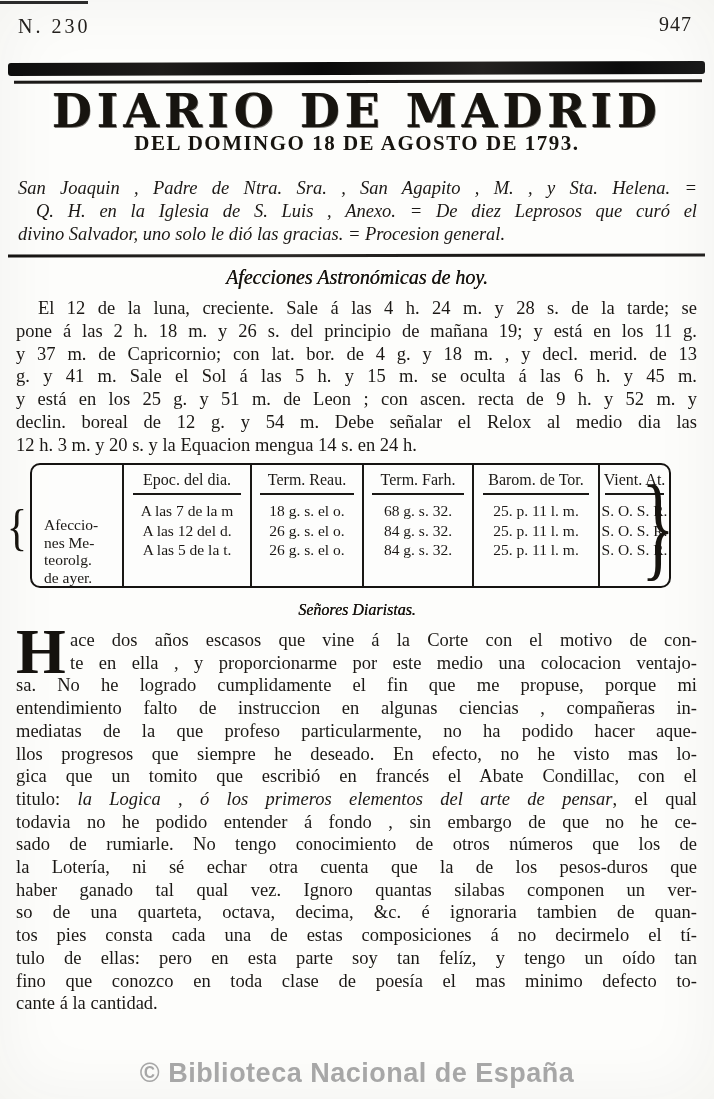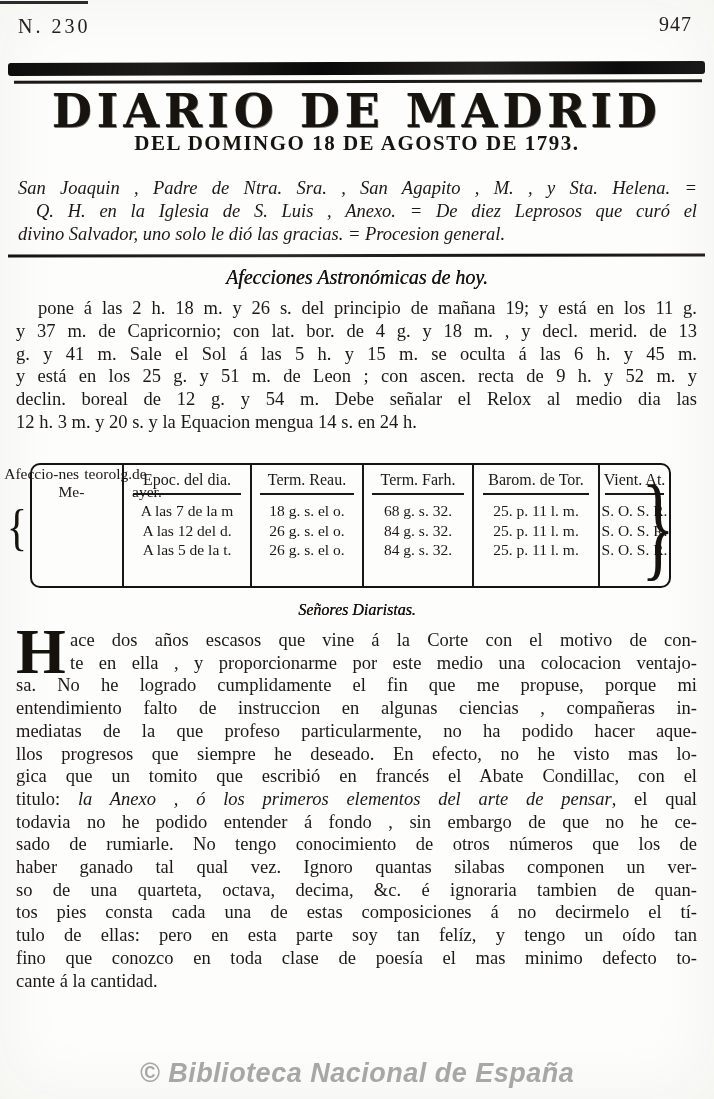--- a/index.html
+++ b/index.html
@@ -38,21 +38,21 @@
   .section-rule { position:absolute; left:8px; right:9px; top:254px; height:3px;
     background:linear-gradient(90deg,#151311,#2c2a27 40%,#151311 75%,#232120); transform:rotate(-0.08deg); }
 
   .astro-heading { position:absolute; left:0; right:0; top:266px; text-align:center;
     font-style:italic; font-size:20px; color:#17140f; text-shadow:0.3px 0 0 currentColor; }
   .astro { position:absolute; left:16px; top:297px; width:681px; font-size:18.5px; line-height:22.8px; }
   .astro .tline:first-child { text-indent:22px; }
 
   .weather { position:absolute; left:30px; top:463px; width:637px; height:121px;
     border:2.5px solid #151311; border-radius:10px; display:flex; align-items:stretch; background:rgba(255,255,255,0.3); }
-  .wlabel { width:78px; display:flex; flex-direction:row; justify-content:center;
+  .wlabel { width:78px; display:flex; flex-direction:column; justify-content:flex-end;
     padding-left:12px; font-size:15.5px; line-height:17.5px; }
   .wlabel .tline { text-align:left; text-align-last:left; }
   .wcols { flex:1; display:flex; }
   .wcol { border-left:2px solid #1a1815; display:flex; flex-direction:column; align-items:center; padding-top:6px; }
   .wcol:nth-child(1){ width:126px; } .wcol:nth-child(2){ width:110px; }
   .wcol:nth-child(3){ width:108px; } .wcol:nth-child(4){ width:124px; }
   .wcol:nth-child(5){ flex:1; }
   .whead { font-size:16px; white-space:nowrap; }
   .wrule { width:86%; border-bottom:2px solid #1a1815; margin:4px 0 6px; }
   .wcell { font-size:15.5px; line-height:19.5px; white-space:nowrap; }
@@ -62,21 +62,21 @@
     font-size:116px; font-weight:400; color:#17140f; }
 
   .letter-heading { position:absolute; left:0; right:0; top:601px; text-align:center;
     font-style:italic; font-size:16px; color:#17140f; text-shadow:0.3px 0 0 currentColor; }
   .letter { position:absolute; left:16px; top:629px; width:681px; font-size:18.5px; line-height:22.7px; }
   .drop-cap { position:absolute; left:0; top:-3px; font-size:64px; line-height:52px;
     font-weight:700; color:#15120e; letter-spacing:0; }
   .letter-lines .tline:nth-child(-n+2) { padding-left:54px; }
 
   .watermark { position:absolute; left:0; right:0; top:1058px; text-align:center;
-    font-family:"Liberation Sans","DejaVu Sans",sans-serif; font-weight:700; font-style:italic;
+    font-family:"Liberation Sans","DejaVu Sans",sans-serif; font-weight:700; 
     font-size:27px; letter-spacing:0.5px; color:#a7a7a7; }
 </style>
 </head>
 <body>
 
 <div class="page">
 
   <div class="artifact-line"></div>
 
   <div class="issue-no">N. 230</div>
@@ -91,20 +91,21 @@
   <div class="saints">
       <div class="tline">San Joaquin , Padre de Ntra. Sra. , San Agapito , M. , y Sta. Helena. =</div>
       <div class="tline">Q. H. en la Iglesia de S. Luis , Anexo. = De diez Leprosos que curó el</div>
       <div class="tline">divino Salvador, uno solo le dió las gracias. = Procesion general.</div>
     </div>
 
   <div class="section-rule"></div>
 
   <div class="astro-heading">Afecciones Astronómicas de hoy.</div>
   <div class="astro">
+      <div class="tline">El 12 de la luna, creciente. Sale á las 4 h. 24 m. y 28 s. de la tarde; se</div>
       <div class="tline">pone á las 2 h. 18 m. y 26 s. del principio de mañana 19; y está en los 11 g.</div>
       <div class="tline">y 37 m. de Capricornio; con lat. bor. de 4 g. y 18 m. , y decl. merid. de 13</div>
       <div class="tline">g. y 41 m. Sale el Sol á las 5 h. y 15 m. se oculta á las 6 h. y 45 m.</div>
       <div class="tline">y está en los 25 g. y 51 m. de Leon ; con ascen. recta de 9 h. y 52 m. y</div>
       <div class="tline">declin. boreal de 12 g. y 54 m. Debe señalar el Relox al medio dia las</div>
       <div class="tline">12 h. 3 m. y 20 s. y la Equacion mengua 14 s. en 24 h.</div>
     </div>
 
   <div class="weather">
     <div class="brace-left">{</div>
@@ -159,23 +160,24 @@
   <div class="letter">
     <div class="drop-cap">H</div>
     <div class="letter-lines">
         <div class="tline">ace dos años escasos que vine á la Corte con el motivo de con-</div>
         <div class="tline">te en ella , y proporcionarme por este medio una colocacion ventajo-</div>
         <div class="tline">sa. No he logrado cumplidamente el fin que me propuse, porque mi</div>
         <div class="tline">entendimiento falto de instruccion en algunas ciencias , compañeras in-</div>
         <div class="tline">mediatas de la que profeso particularmente, no ha podido hacer aque-</div>
         <div class="tline">llos progresos que siempre he deseado. En efecto, no he visto mas lo-</div>
         <div class="tline">gica que un tomito que escribió en francés el Abate Condillac, con el</div>
-        <div class="tline"><span>titulo: </span><span class="it">la Anexo , ó los primeros elementos del arte de pensar</span><span>, el qual</span></div>
+        <div class="tline"><span>titulo: </span><span class="it">la Logica , ó los primeros elementos del arte de pensar</span><span>, el qual</span></div>
         <div class="tline">todavia no he podido entender á fondo , sin embargo de que no he ce-</div>
         <div class="tline">sado de rumiarle. No tengo conocimiento de otros números que los de</div>
+        <div class="tline">la Lotería, ni sé echar otra cuenta que la de los pesos-duros que</div>
         <div class="tline">haber ganado tal qual vez. Ignoro quantas silabas componen un ver-</div>
         <div class="tline">so de una quarteta, octava, decima, &amp;c. é ignoraria tambien de quan-</div>
         <div class="tline">tos pies consta cada una de estas composiciones á no decirmelo el tí-</div>
         <div class="tline">tulo de ellas: pero en esta parte soy tan felíz, y tengo un oído tan</div>
         <div class="tline">fino que conozco en toda clase de poesía el mas minimo defecto to-</div>
         <div class="tline">cante á la cantidad.</div>
       </div>
   </div>
 
   <div class="watermark">© Biblioteca Nacional de España</div>

